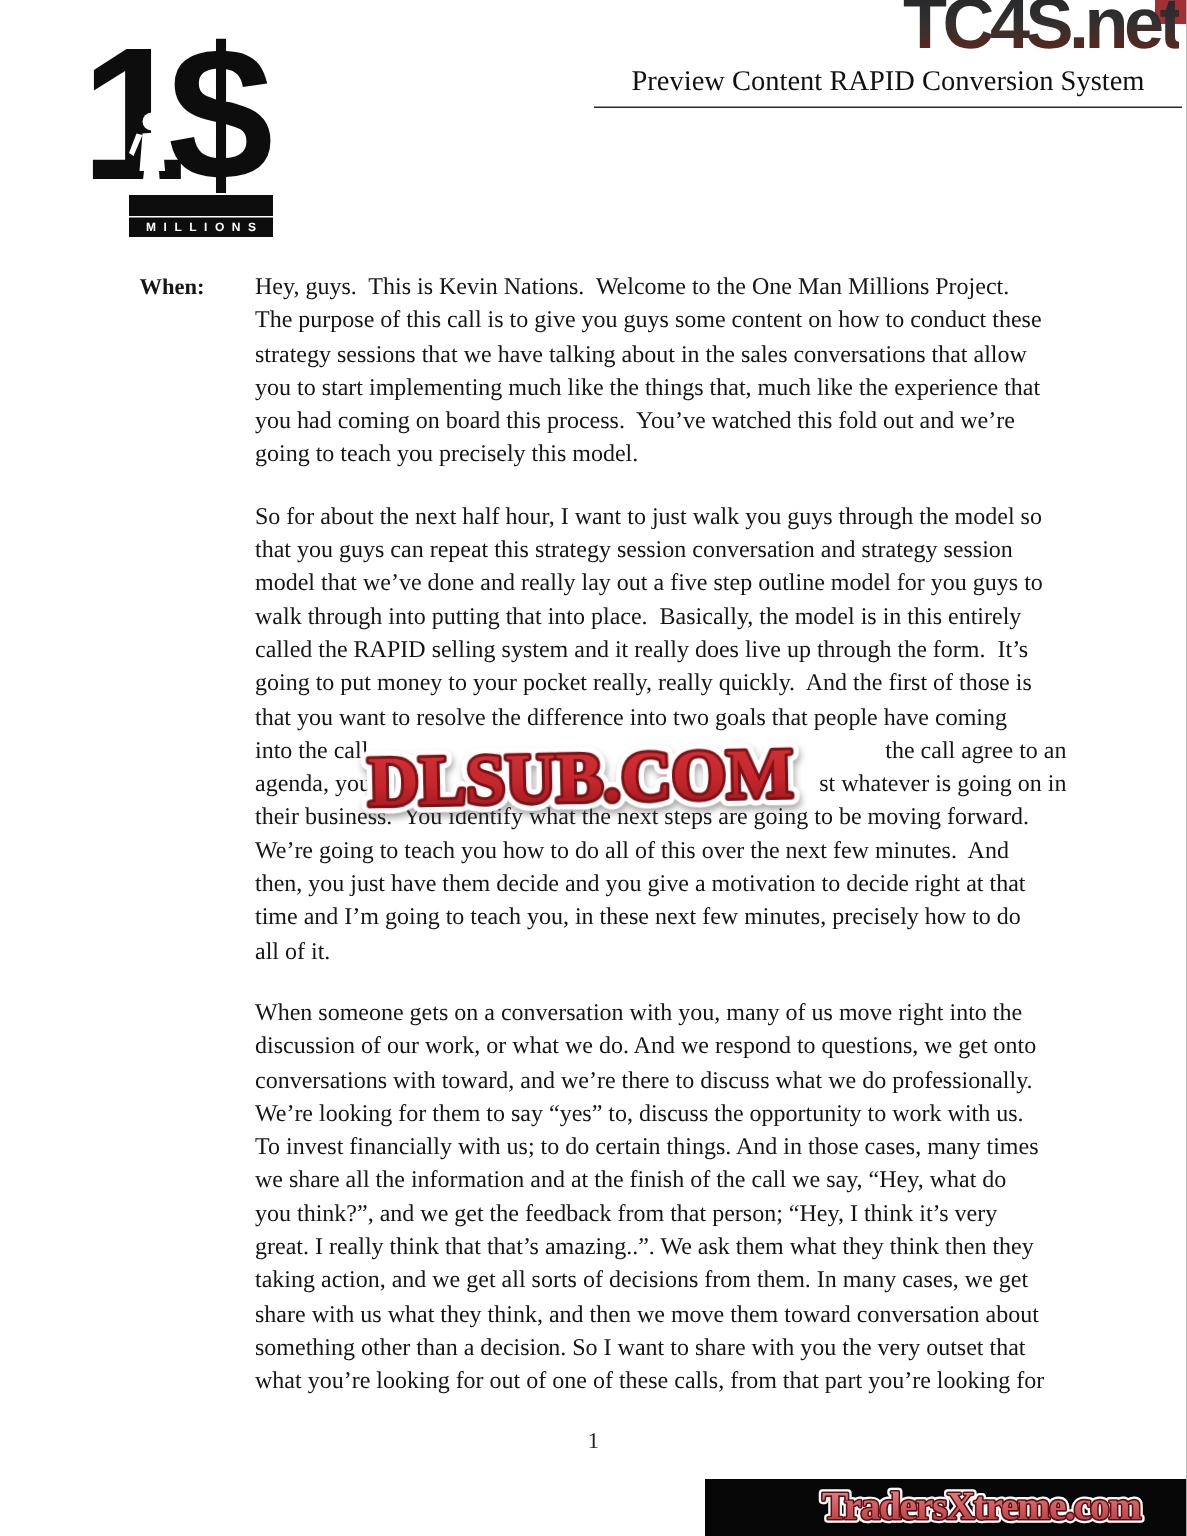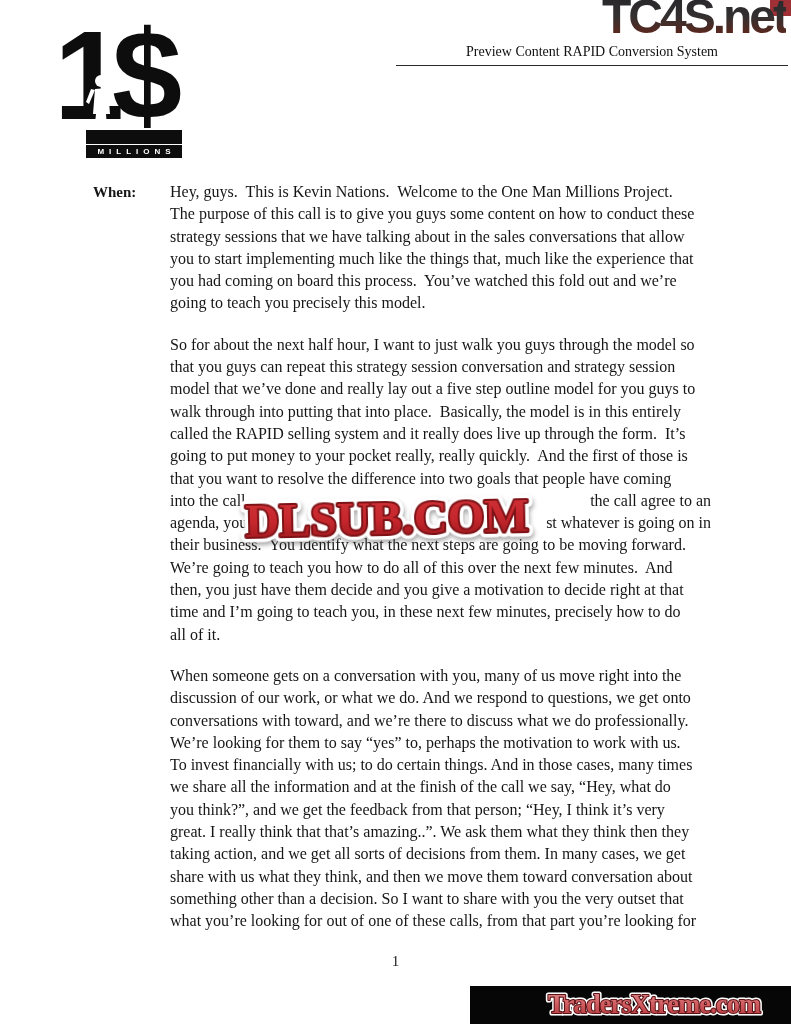--- a/index.html
+++ b/index.html
@@ -20,21 +20,21 @@
   }
   @supports (-webkit-background-clip: text) {
     .tc4s {
       background:linear-gradient(180deg,#27272a 12%, #343031 48%, #57281f 78%, #7d3a31 100%);
       -webkit-background-clip:text; background-clip:text;
       -webkit-text-fill-color:transparent; color:transparent;
     }
   }
   .header-sub {
     position:absolute; top:44px; left:396px; width:392px;
-    text-align:center; font-size:14px; color:#101010;
+    text-align:center; font-size:19px; color:#101010;
     padding-bottom:5px; border-bottom:1px solid #2a2a2a;
   }
 
   
   .brand { position:absolute; left:58px; top:34px; width:132px; height:128px; }
   .brand-num {
     position:absolute; left:-4px; top:-32px;
     font-family:"Liberation Sans", sans-serif; font-weight:900;
     font-size:126px; letter-spacing:-12px; color:#0d0d0d; line-height:1.18;
   }
@@ -134,21 +134,21 @@
         <div class="line">their business.  You identify what the next steps are going to be moving forward.</div>
         <div class="line">We’re going to teach you how to do all of this over the next few minutes.  And</div>
         <div class="line">then, you just have them decide and you give a motivation to decide right at that</div>
         <div class="line">time and I’m going to teach you, in these next few minutes, precisely how to do</div>
         <div class="line">all of it.</div>
       </div>
       <div class="para">
         <div class="line">When someone gets on a conversation with you, many of us move right into the</div>
         <div class="line">discussion of our work, or what we do. And we respond to questions, we get onto</div>
         <div class="line">conversations with toward, and we’re there to discuss what we do professionally.</div>
-        <div class="line">We’re looking for them to say “yes” to, perhaps the motivation to work with us.</div>
+        <div class="line">We’re looking for them to say “yes” to, discuss the opportunity to work with us.</div>
         <div class="line">To invest financially with us; to do certain things. And in those cases, many times</div>
         <div class="line">we share all the information and at the finish of the call we say, “Hey, what do</div>
         <div class="line">you think?”, and we get the feedback from that person; “Hey, I think it’s very</div>
         <div class="line">great. I really think that that’s amazing..”. We ask them what they think then they</div>
         <div class="line">taking action, and we get all sorts of decisions from them. In many cases, we get</div>
         <div class="line">share with us what they think, and then we move them toward conversation about</div>
         <div class="line">something other than a decision. So I want to share with you the very outset that</div>
         <div class="line">what you’re looking for out of one of these calls, from that part you’re looking for</div>
       </div>
     </div>

